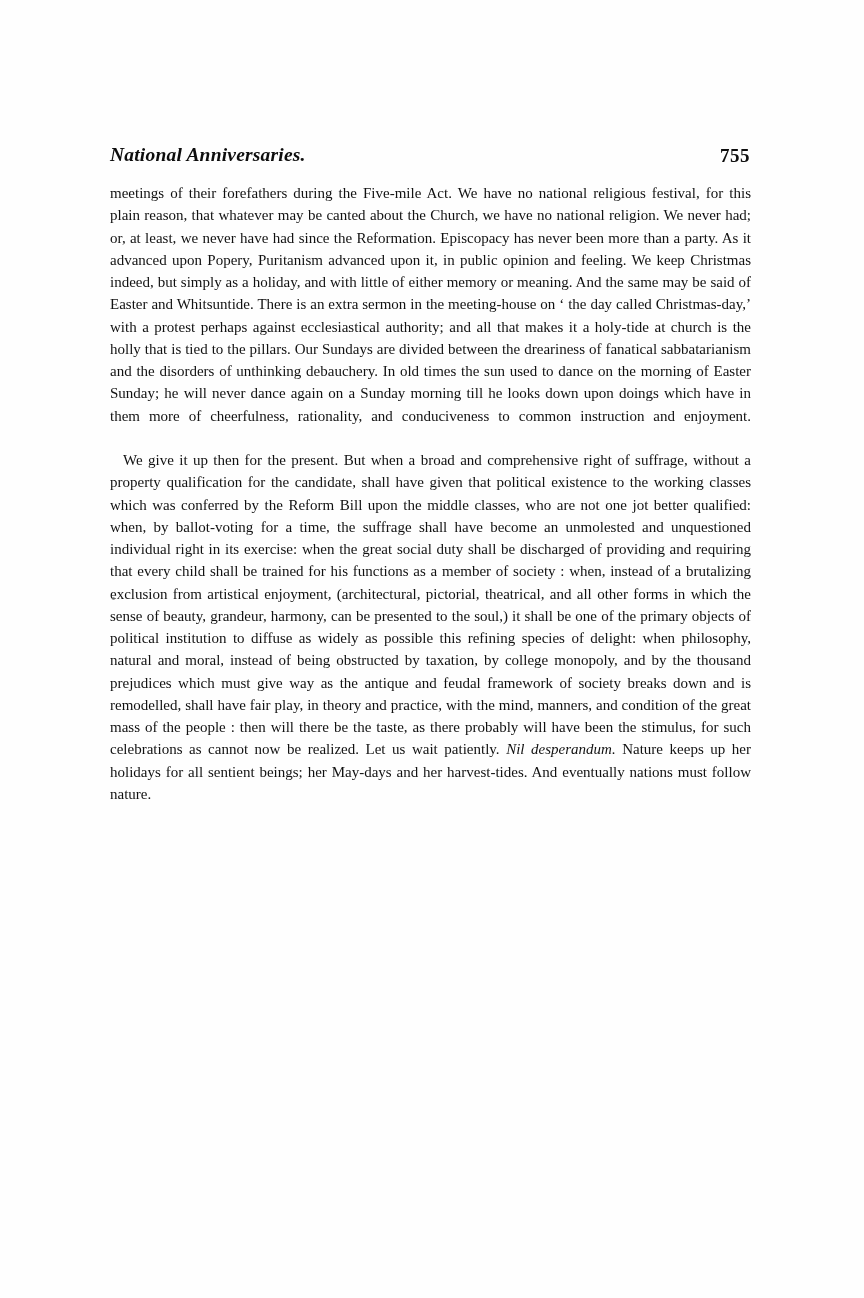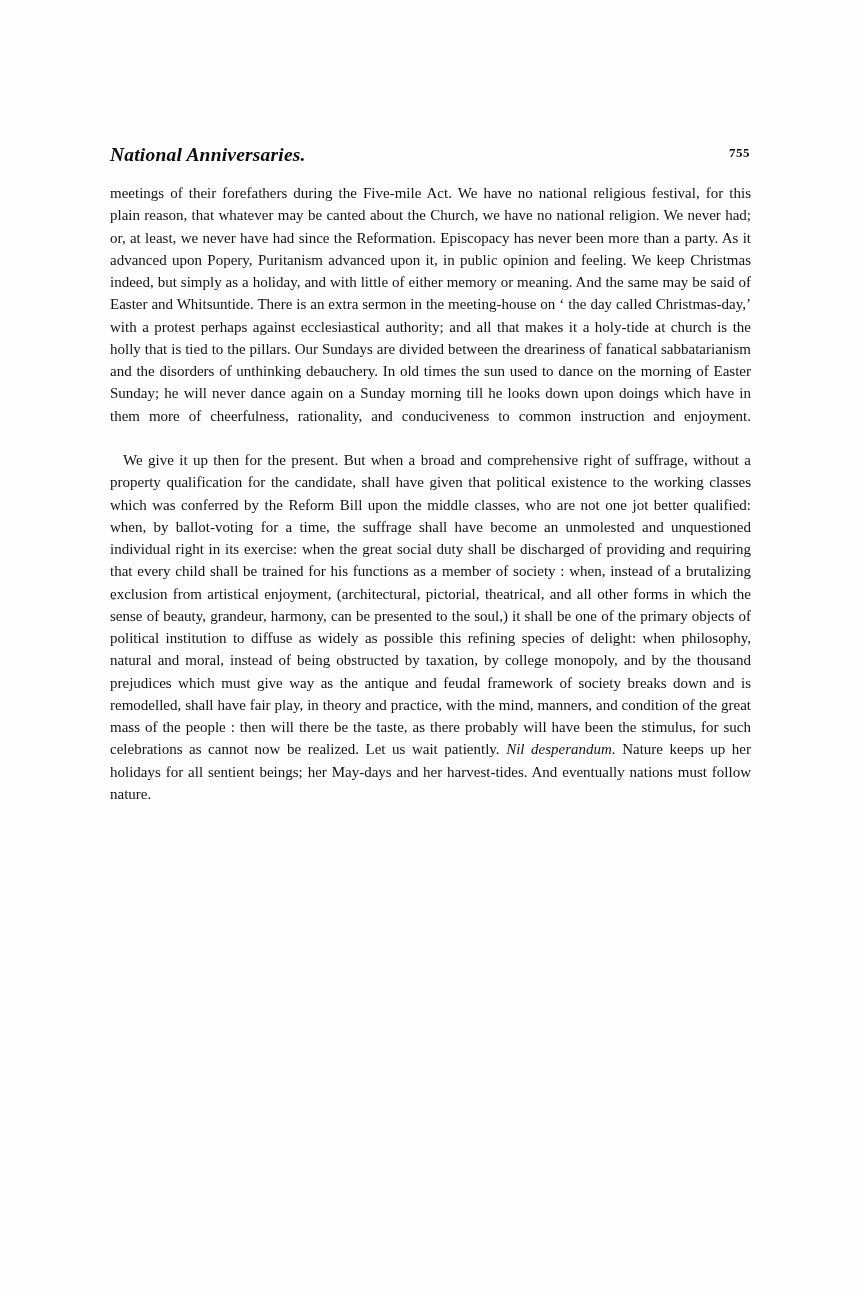--- a/index.html
+++ b/index.html
@@ -43,21 +43,21 @@
     font-size: 19.5px;
     letter-spacing: 0.2px;
     color: #0d0d0d;
   }
 
   .head-folio {
     position: absolute;
     right: 0;
     top: 1px;
     font-weight: bold;
-    font-size: 13px;
+    font-size: 19px;
     letter-spacing: 0.5px;
     color: #0d0d0d;
   }
 
   .textblock {
     position: absolute;
     top: 182px;
     left: 110px;
     width: 641px;
   }

